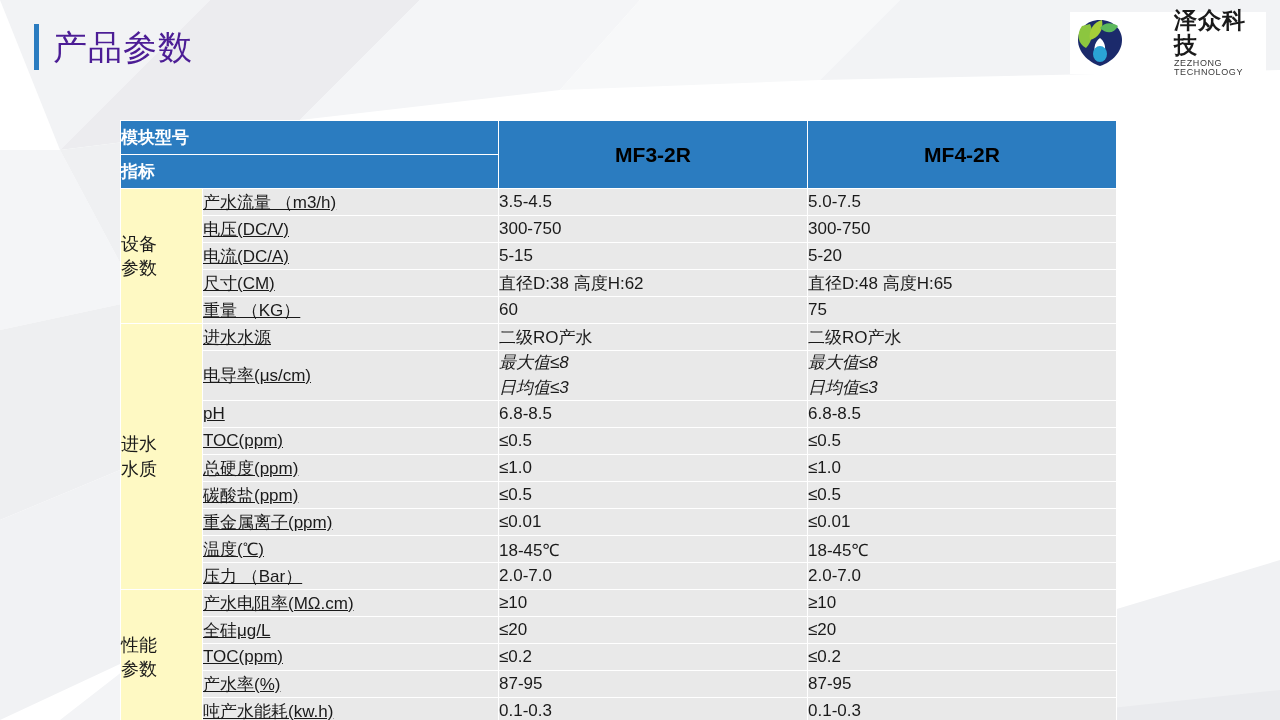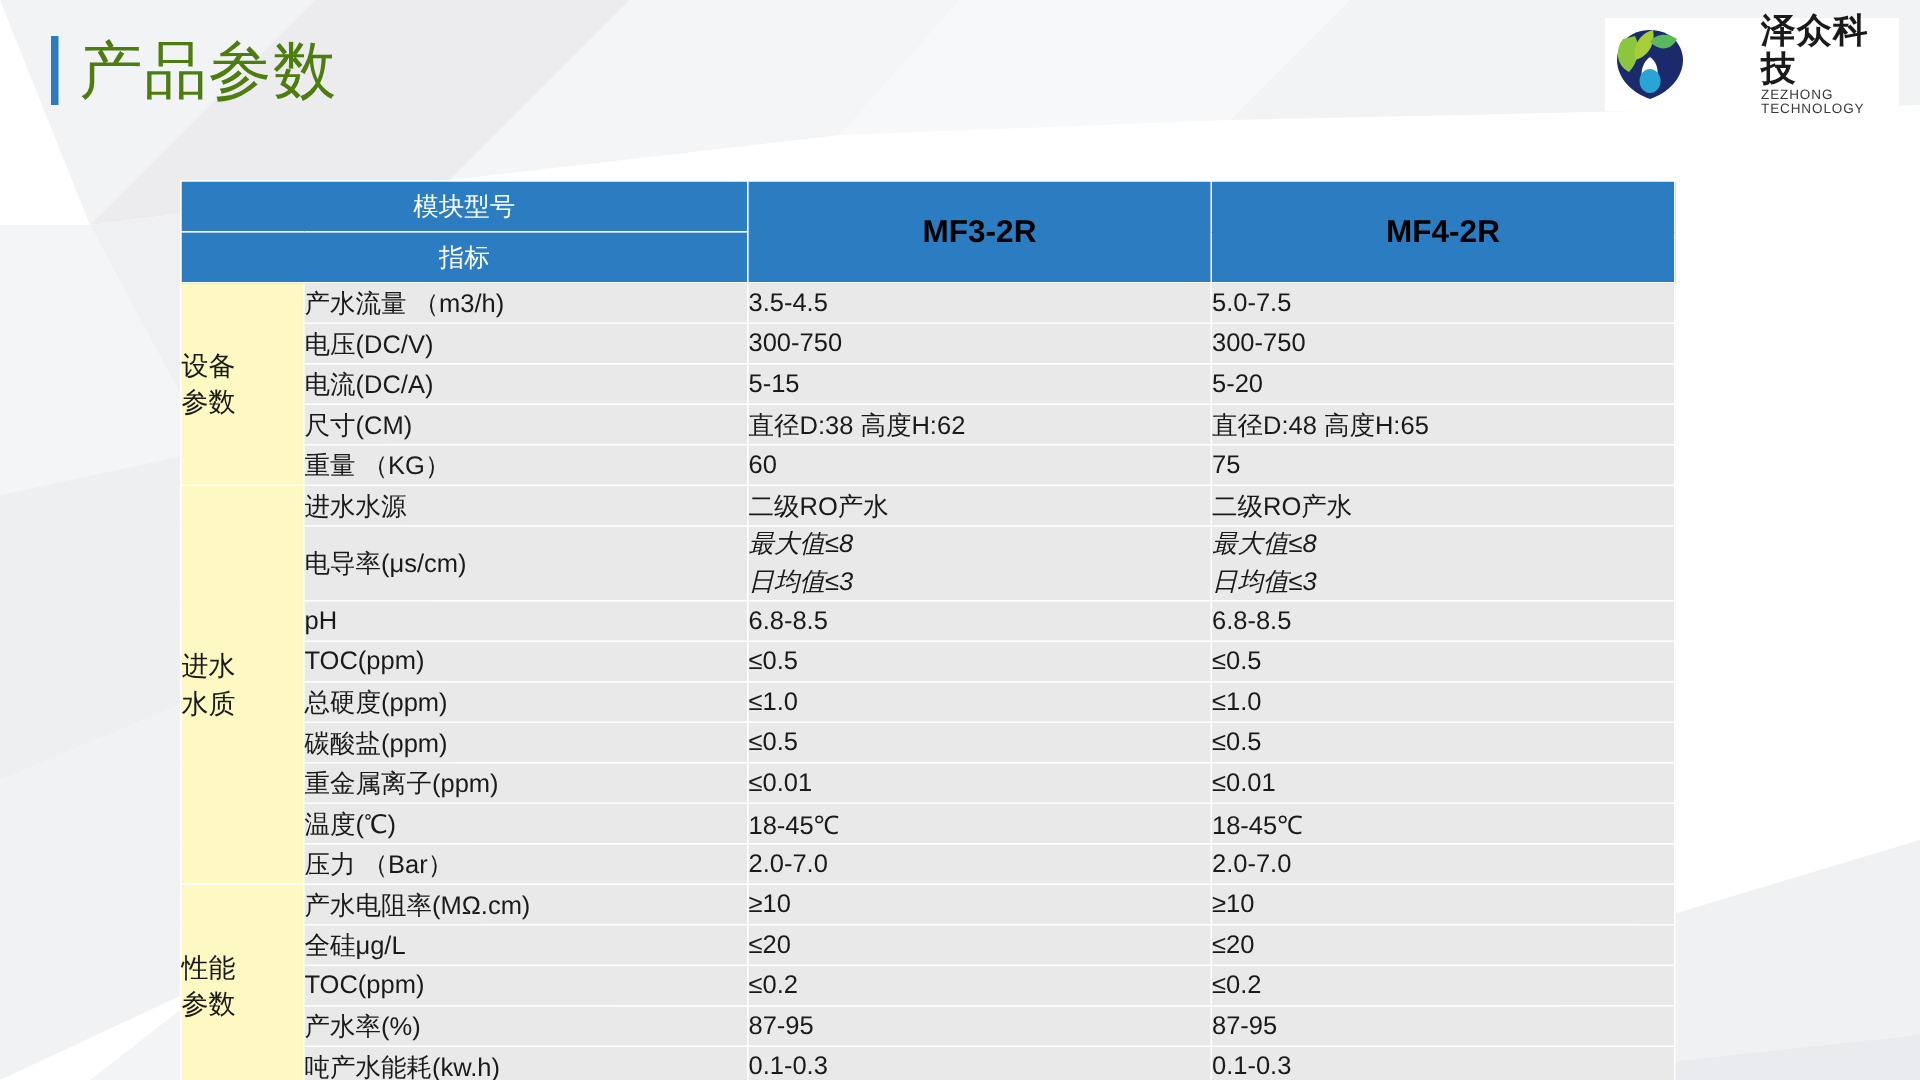--- a/index.html
+++ b/index.html
@@ -33,22 +33,22 @@
     align-items: center;
     z-index: 3;
   }
   .title-bar {
     width: 5px;
     height: 46px;
     background: #2b7cc0;
     margin-right: 14px;
   }
   .title-text {
-    font-size: 42px;
-    color: #4d7c0f;
+    font-size: 34px;
+    color: #4c1d95;
     letter-spacing: 1px;
     line-height: 1;
   }
 
   
   .logo-box {
     position: absolute;
     right: 14px;
     top: 12px;
     width: 196px;
@@ -98,22 +98,22 @@
   }
   table.spec td, table.spec th {
     border: 1px solid #ffffff;
     padding: 0;
     vertical-align: middle;
   }
   .hd {
     background: #2b7cc0;
     color: #ffffff;
     font-size: 17px;
-    font-weight: normal;
-    text-align: center;
+    font-weight: bold;
+    text-align: left;
     height: 33px;
   }
   .hd-model {
     background: #2b7cc0;
     color: #000000;
     font-size: 21px;
     font-weight: bold;
     text-align: center;
   }
   .grp {
@@ -122,20 +122,21 @@
     font-size: 18px;
     text-align: left;
     line-height: 1.35;
   }
   .lbl {
     background: #e9e9e9;
     color: #1a1a1a;
     font-size: 17px;
     padding-left: 10px;
     height: 26px;
+    text-decoration: underline;
   }
   .val {
     background: #e9e9e9;
     color: #1a1a1a;
     font-size: 17px;
     padding-left: 10px;
     height: 26px;
   }
   .val-two {
     line-height: 1.45;

